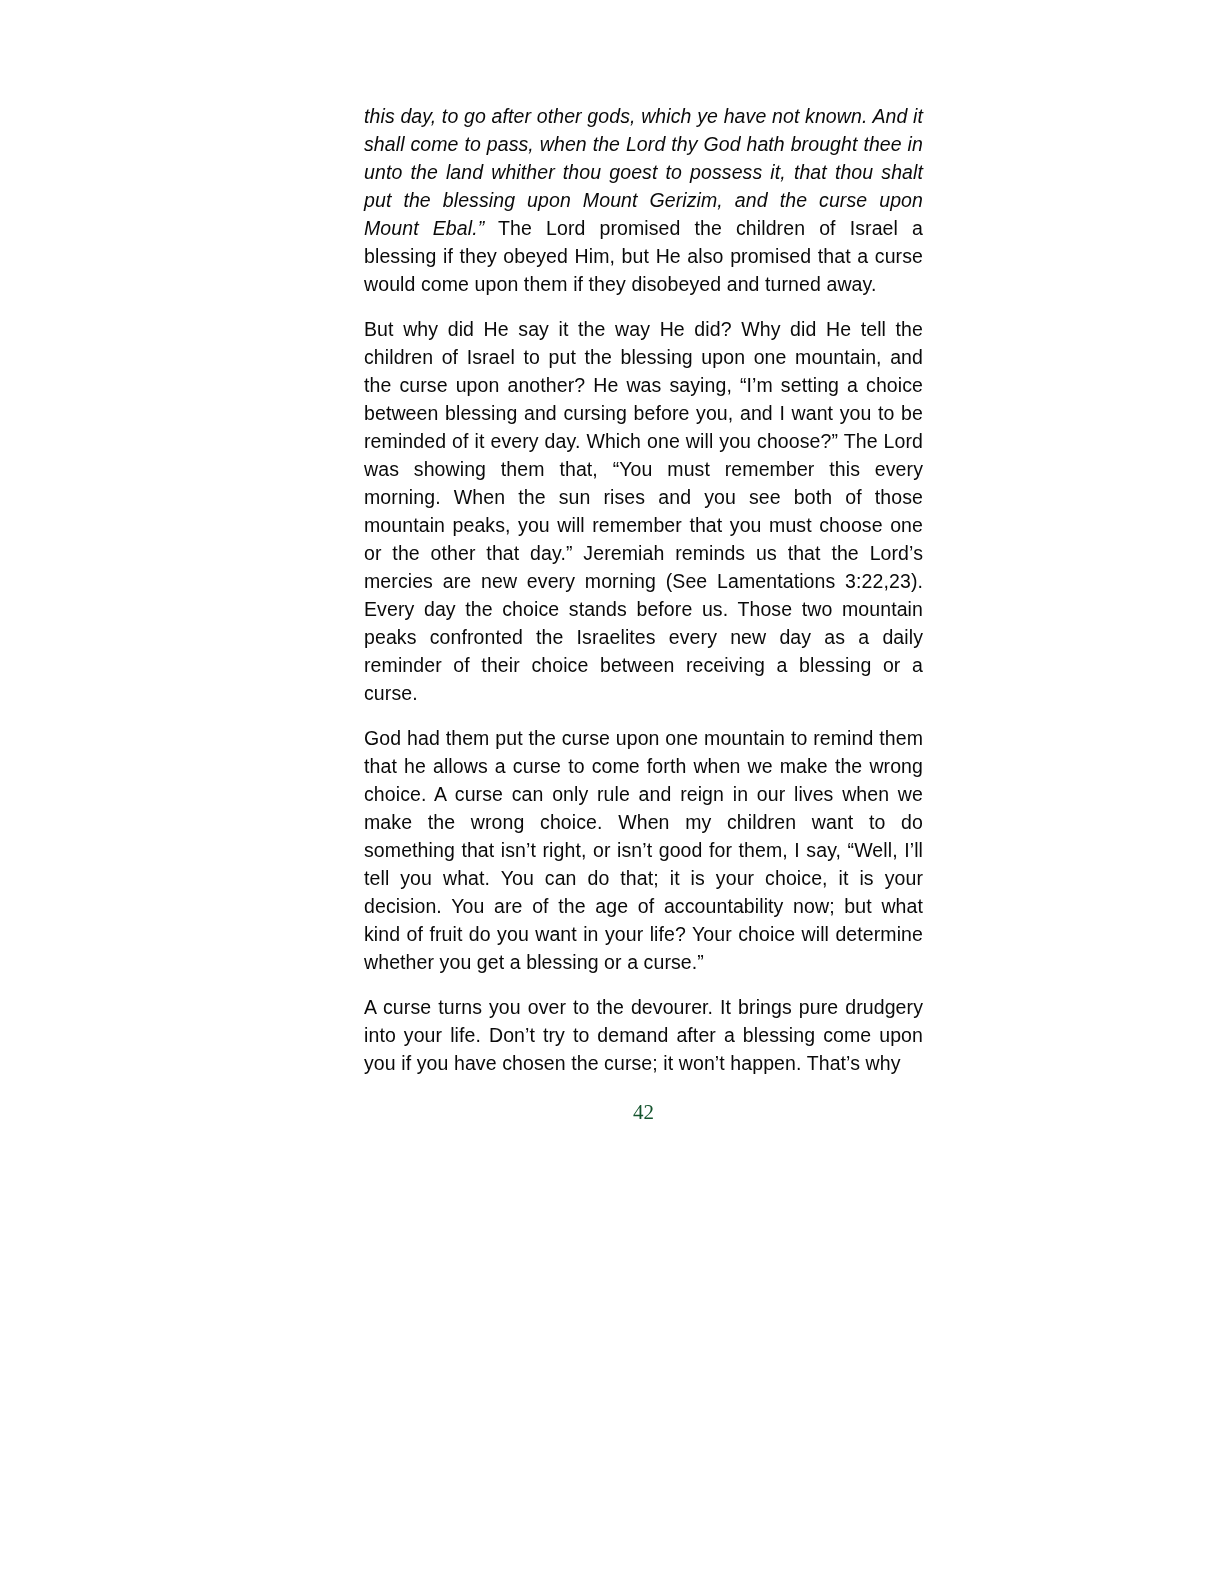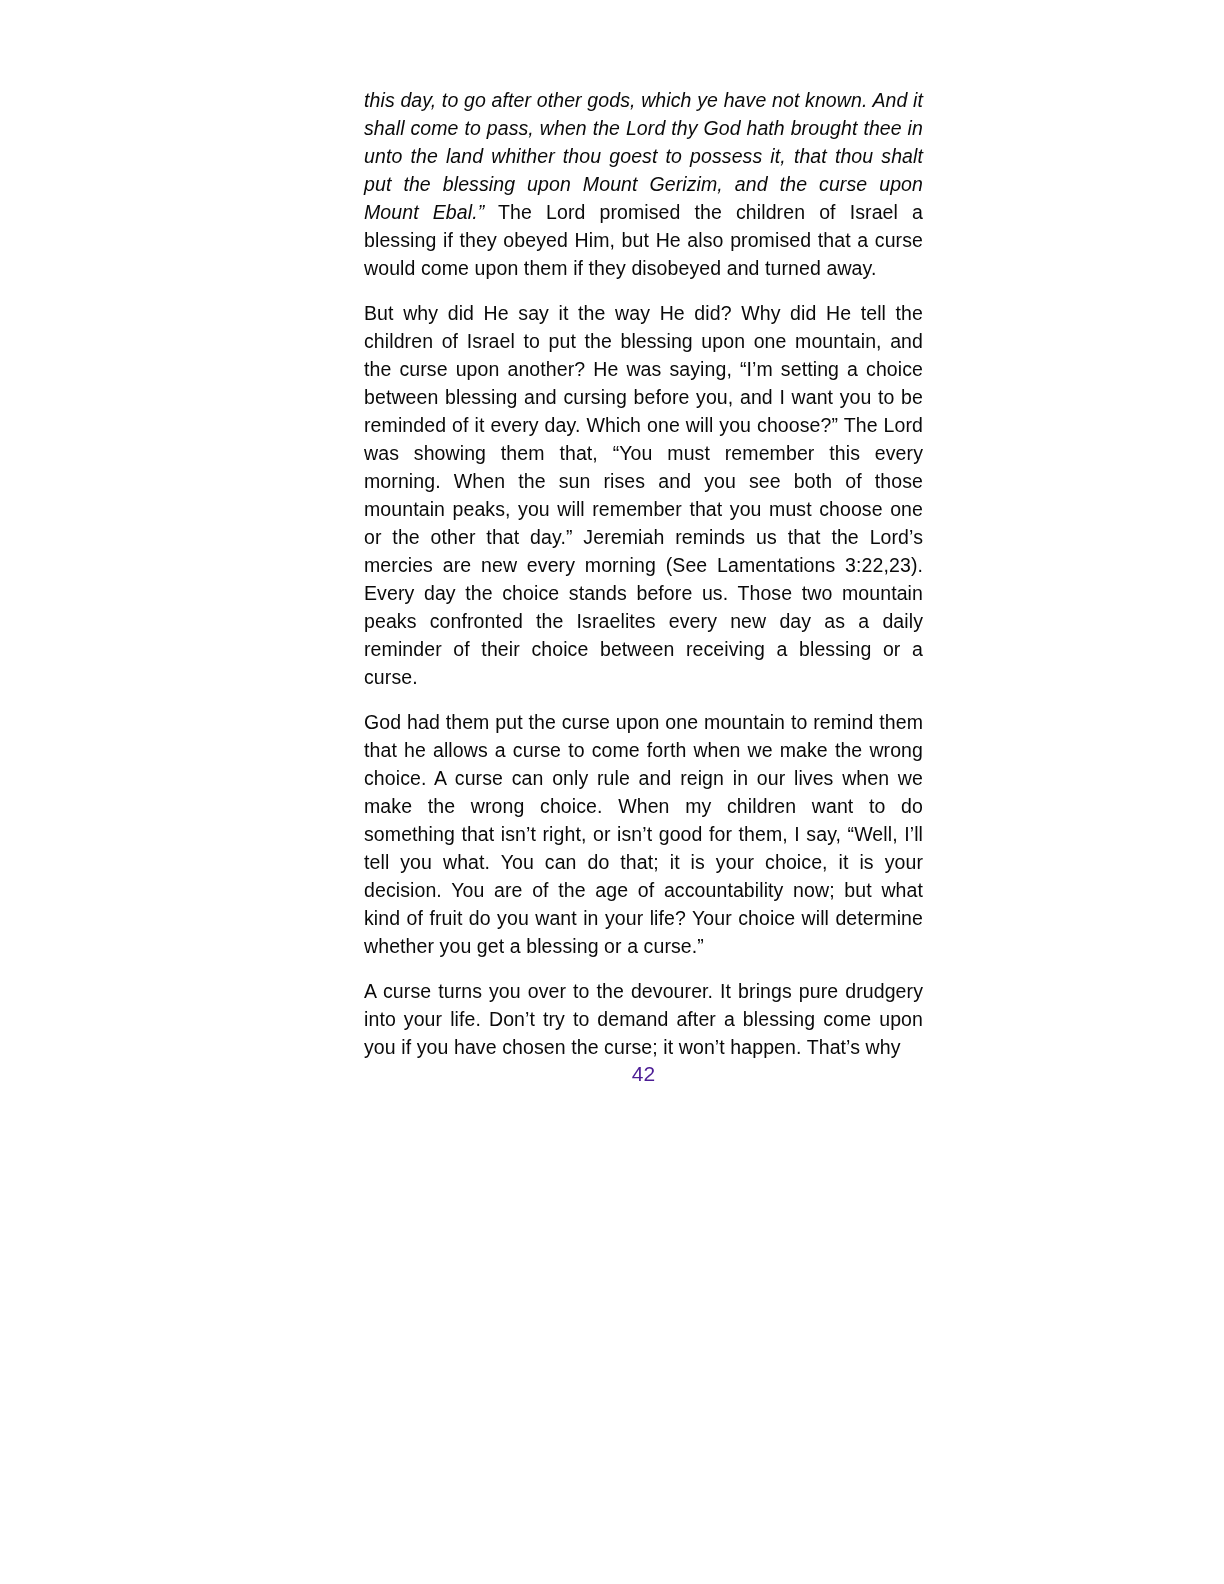--- a/index.html
+++ b/index.html
@@ -12,44 +12,45 @@
     width: 1224px;
     height: 1584px;
     background: #ffffff;
     color: #0a0a0a;
     font-family: "Liberation Sans", sans-serif;
     overflow: hidden;
   }
   .text-block {
     position: absolute;
     left: 364px;
-    top: 86px;
+    top: 102px;
     width: 559px;
   }
   .para {
     margin: 0 0 17px 0;
     font-size: 19.5px;
     line-height: 28px;
     text-align: justify;
     text-justify: inter-word;
     letter-spacing: 0.1px;
   }
   .para.last {
     margin-bottom: 0;
   }
   .italic {
     font-style: italic;
   }
   .page-number {
+    margin-top: 22px;
     width: 100%;
     text-align: center;
-    font-family: Liberation Sans, sans-serif;
+    font-family: Liberation Serif, serif;
     font-size: 21px;
     line-height: 26px;
-    color: #4c1d95;
+    color: #14532d;
   }
 </style>
 </head>
 <body>
 
 <div class="page">
   <div class="text-block">
 
     <p class="para"><span class="italic">this day, to go after other gods, which ye have not known. And it shall come to pass, when the Lord thy God hath brought thee in unto the land whither thou goest to possess it, that thou shalt put the blessing upon Mount Gerizim, and the curse upon Mount Ebal.”</span><span> The Lord promised the children of Israel a blessing if they obeyed Him, but He also promised that a curse would come upon them if they disobeyed and turned away.</span></p>
 

